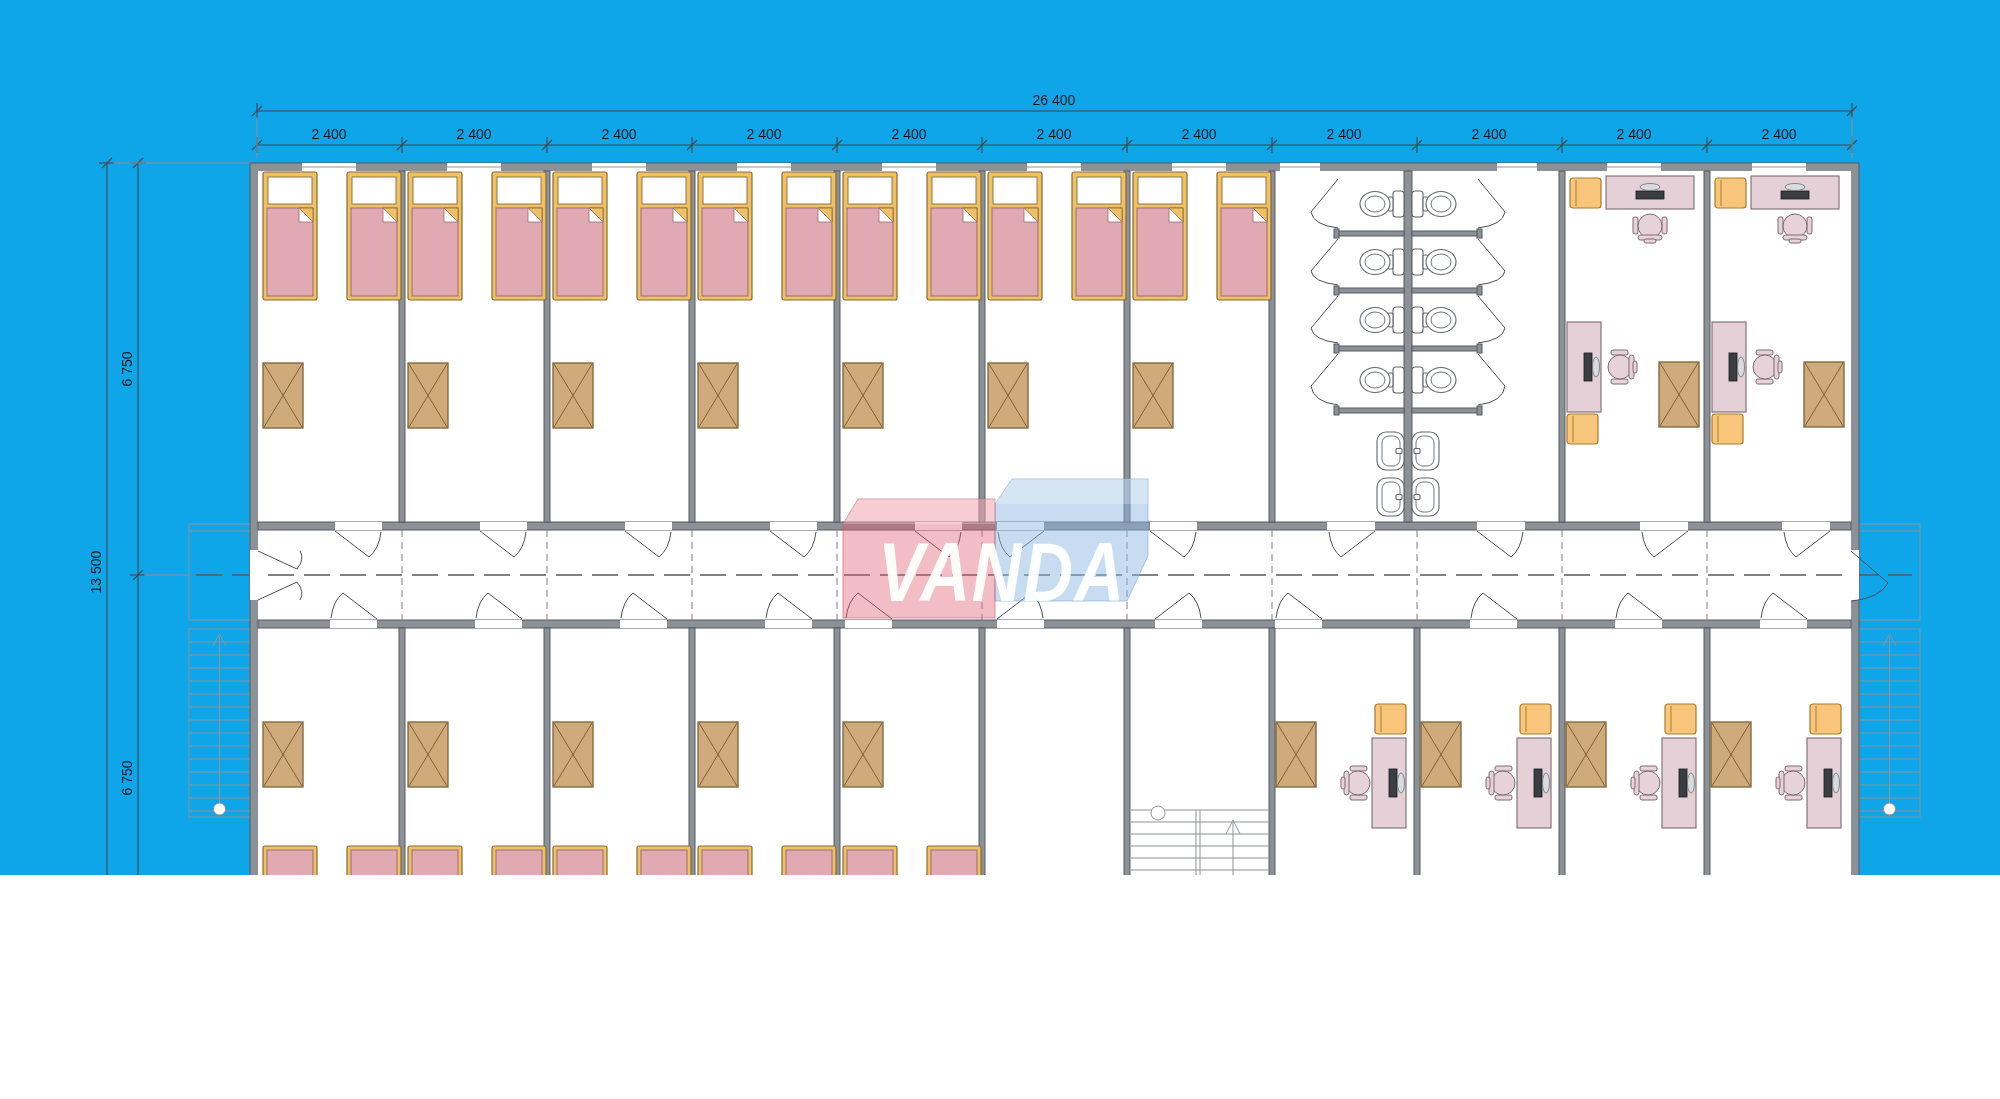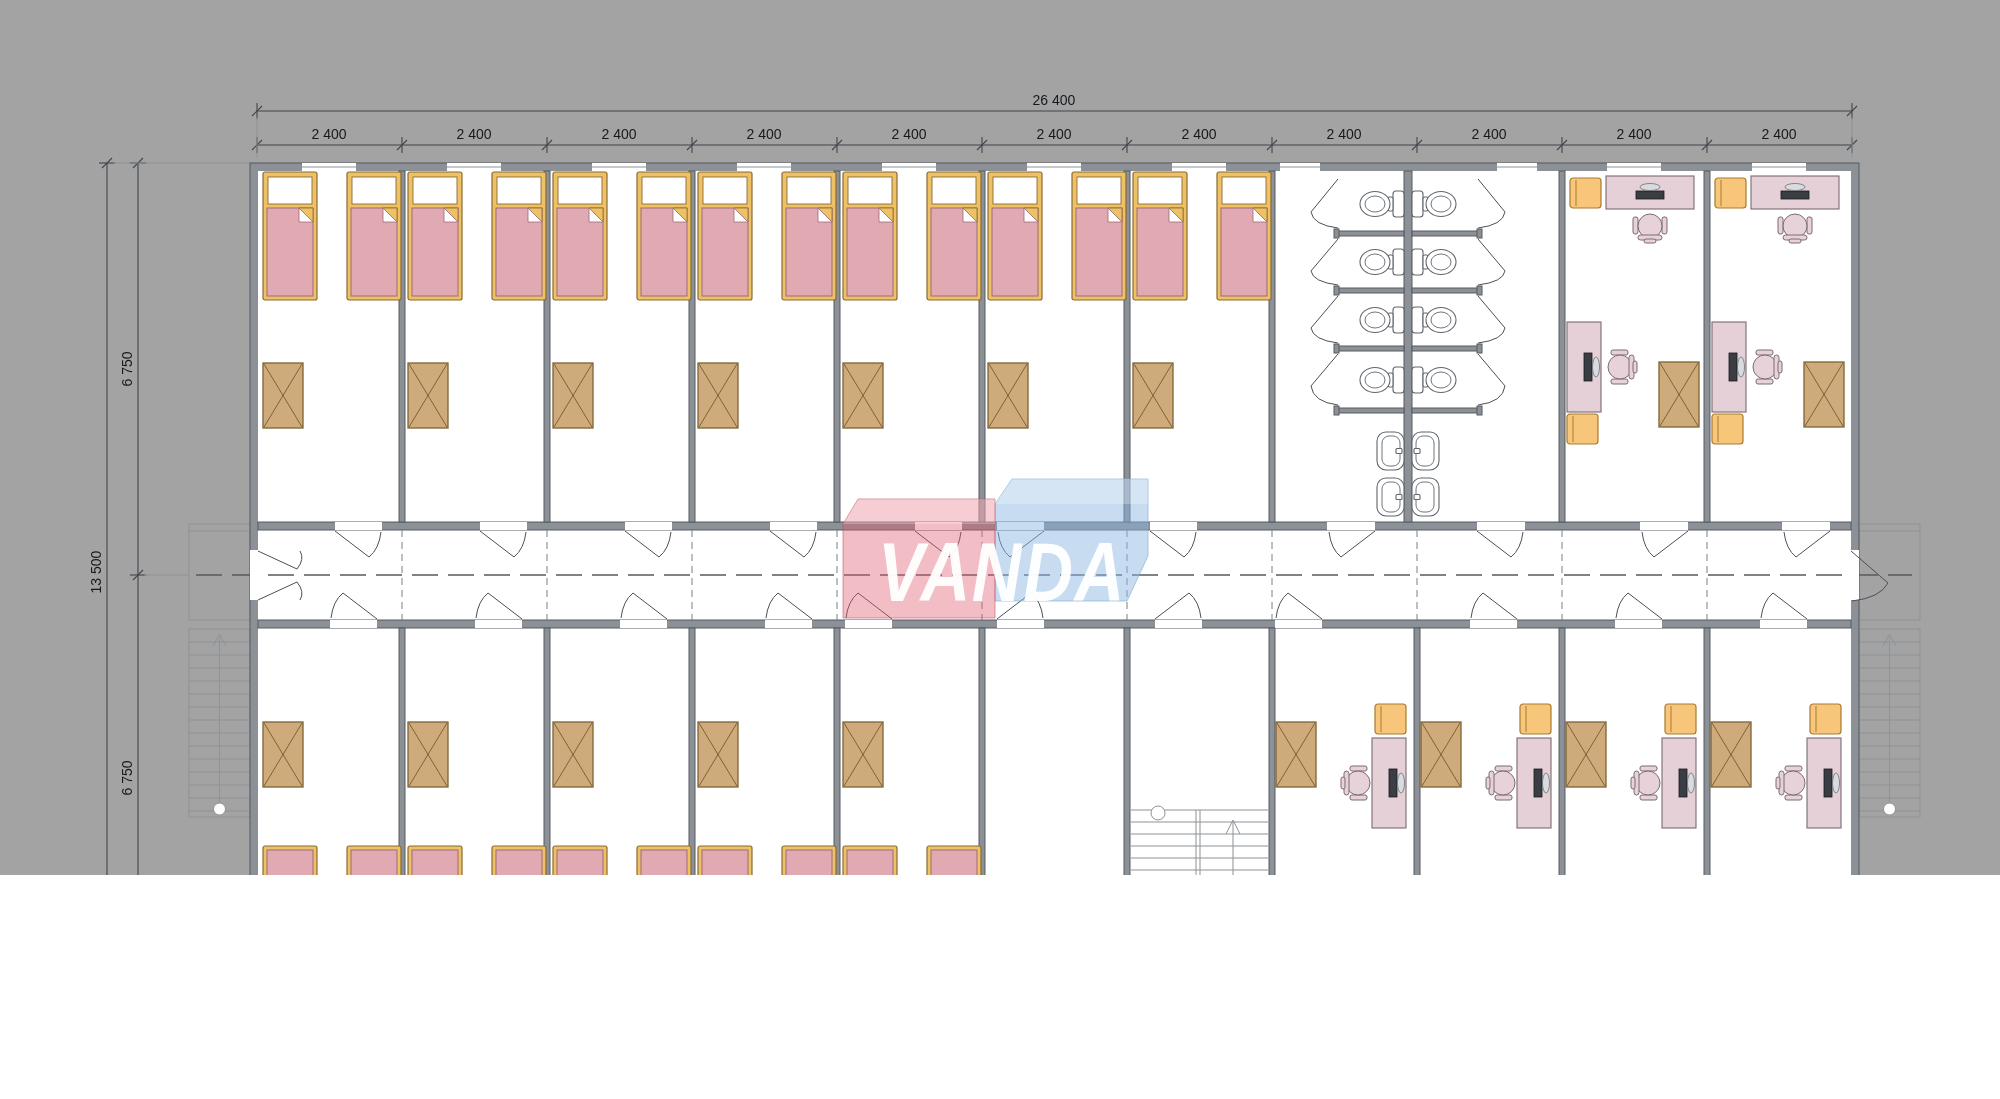--- a/index.html
+++ b/index.html
@@ -1,16 +1,16 @@
 <!DOCTYPE html>
 <html style="--c-wall: #8b9196; --c-wall-outline: #565b61; --c-line: #3f444a; --c-bed-frame: #eec167; --c-bed-frame-outline: #8a6b33; --c-bed-blanket: #e1aab2; --c-bed-blanket-outline: #9c6b74; --c-wardrobe: #cfab7c; --c-wardrobe-outline: #7d6234; --c-desk: #e6d0d8; --c-desk-outline: #7b6b72; --c-chair: #e8d2da; --c-yellow: #f8c67b; --c-yellow-outline: #a87a2e; --c-sofa: #ef6a66; --c-sofa-outline: #8e2f2e; --c-table: #f9c77e; --c-fixture-outline: #60666c; --c-logo-red: #e2596f; --c-logo-blue: #8ab6e0;"><head>
 <meta charset="utf-8">
 <style>
   html,body{margin:0;padding:0;background:#fff}
-  .stage{position:relative;width:2000px;height:875px;background:#a3a3a3;overflow:hidden;
+  .stage{position:relative;width:2000px;height:875px;background:#0ea5e9;overflow:hidden;
          font-family:"Liberation Sans",sans-serif}
   svg{position:absolute;left:0;top:0}
   .w   {fill:var(--c-wall,#8b9196);stroke:var(--c-wall-outline,#565b61);stroke-width:1}
   .op  {fill:#fff}
   .thn {stroke:#8d9399;stroke-width:1;fill:none}
   .thnf{stroke:#8d9399;stroke-width:1;fill:#fff}
   .arc {stroke:#4a5055;stroke-width:1;fill:none}
   .dsh {stroke:#565b61;stroke-width:1.5;fill:none;stroke-dasharray:26 10}
   .dshb{stroke:#7a8086;stroke-width:1;fill:none;stroke-dasharray:7 5}
   .dim {stroke:#41464c;stroke-width:1.1;fill:none}

